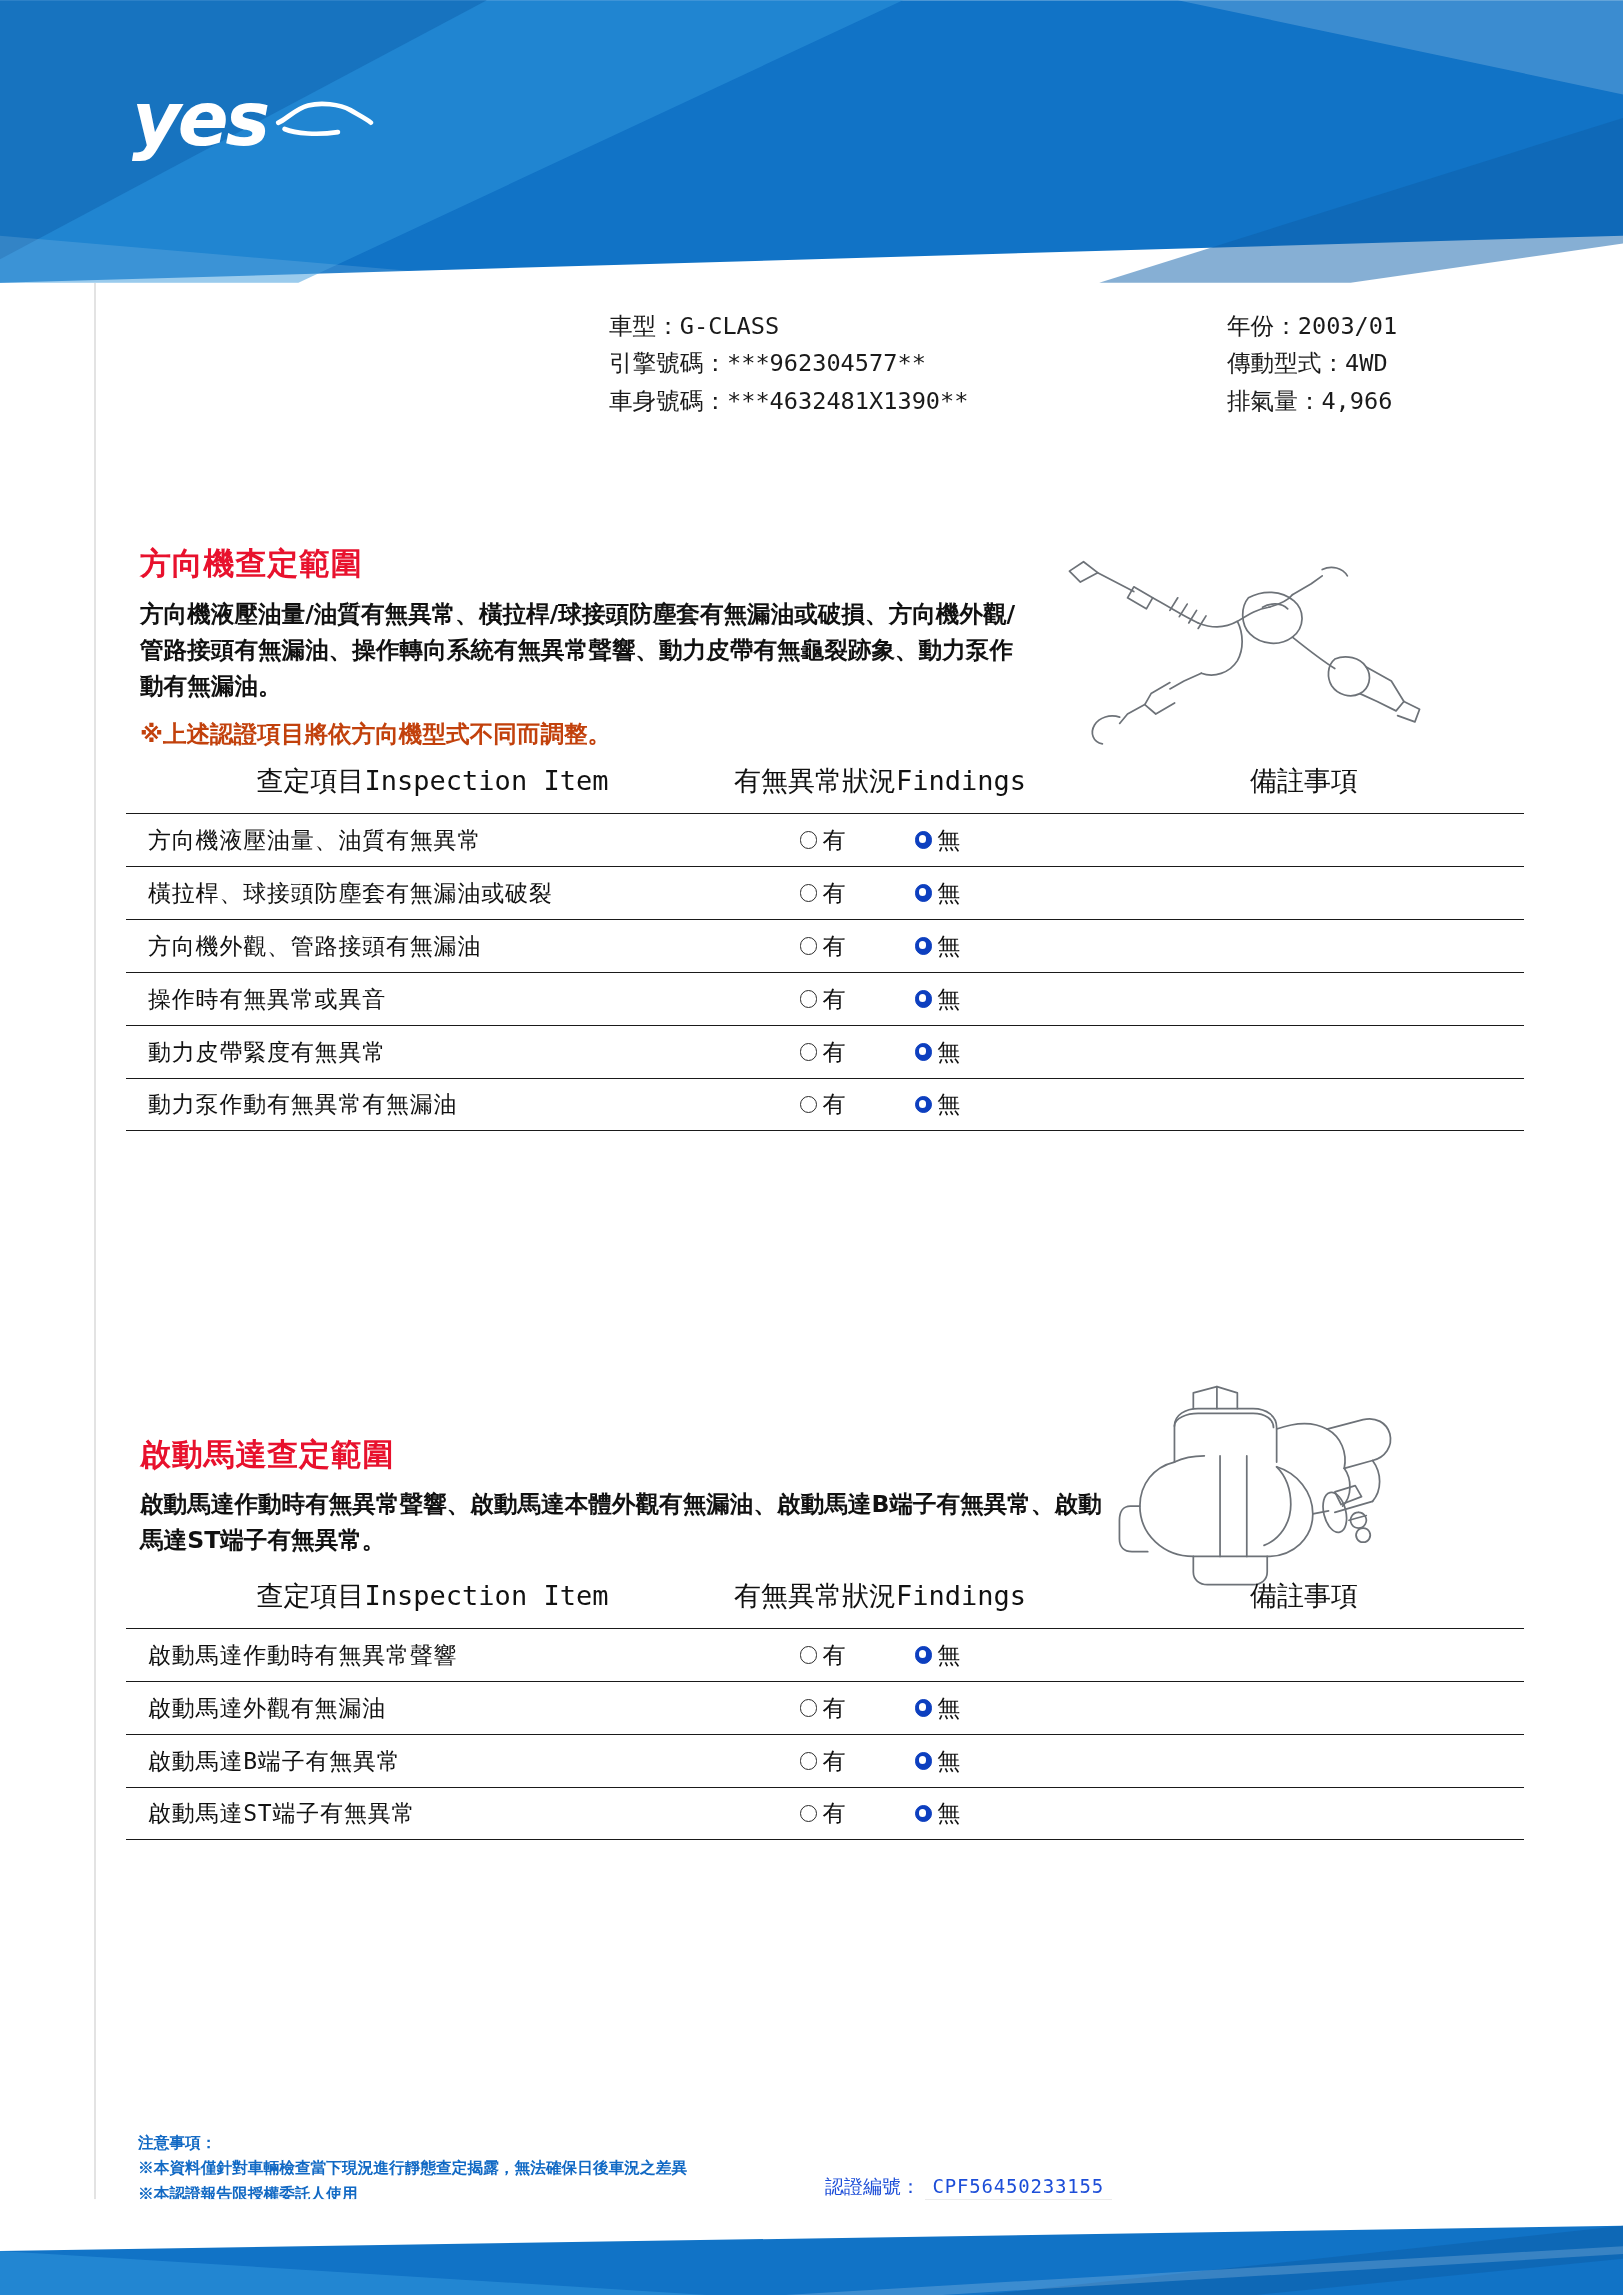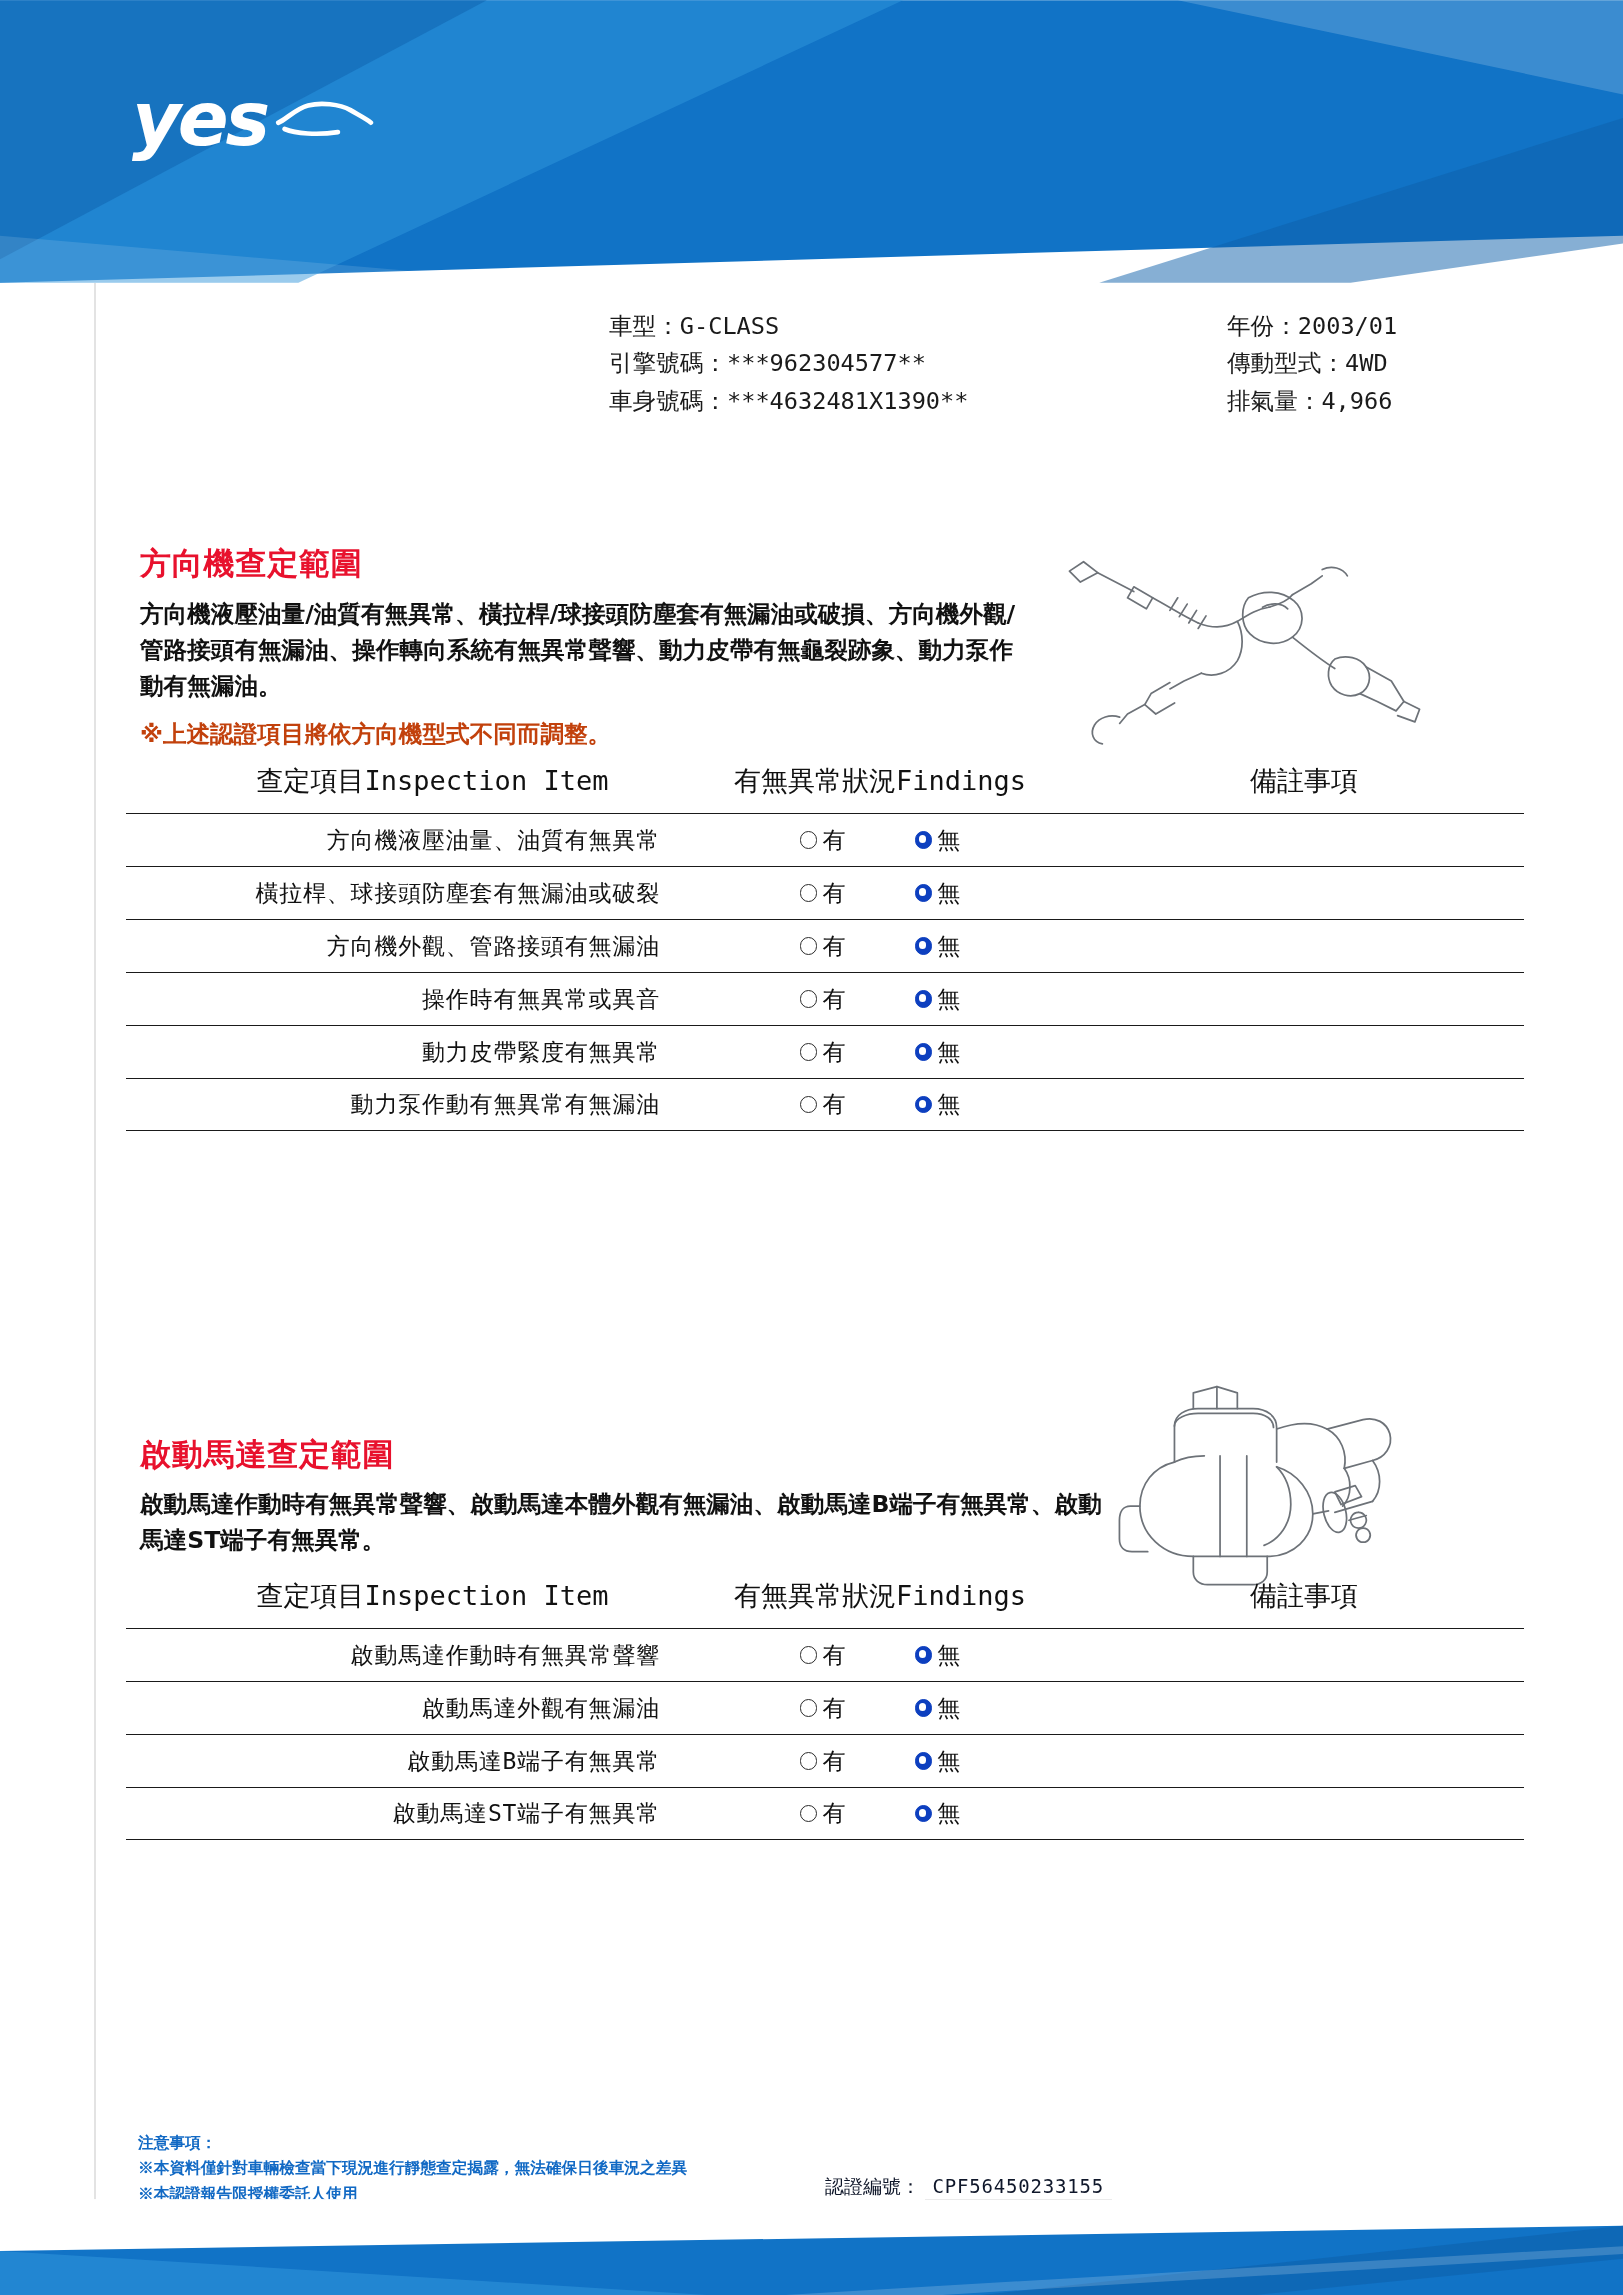--- a/index.html
+++ b/index.html
@@ -125,21 +125,20 @@
   }
   .th.item { width: 534px; padding-left: 79px; }
   .th.find { width: 440px; }
   .th.rem  { width: 408px; }
 
   .row {
     display: flex;
     align-items: center;
     height: 53px;
     border-top: 1.6px solid #1a1a1a;
-    text-align: right;
   }
   .row:last-child { border-bottom: 1.6px solid #1a1a1a; }
   .cell-item {
     width: 534px;
     padding-left: 22px;
     font-family: "DejaVu Sans Mono", monospace;
     font-size: 23px;
     color: #111;
     letter-spacing: 0.8px;
     white-space: nowrap;
@@ -190,21 +189,21 @@
     font-size: 15.7px;
     font-weight: bold;
     color: #1169c4;
     line-height: 1.62;
   }
   .cert-no {
     position: absolute;
     left: 825px; top: 2174px;
     font-family: "DejaVu Sans Mono", monospace;
     font-size: 19px;
-    color: #0f172a;
+    color: #1d4ed8;
     display: flex;
     align-items: baseline;
     gap: 4.7px;
   }
   .cert-val {
     border-bottom: 0.8px solid #333;
     padding: 0 7.9px 1.6px 7.9px;
     letter-spacing: 0.8px;
   }
   .page-num {

